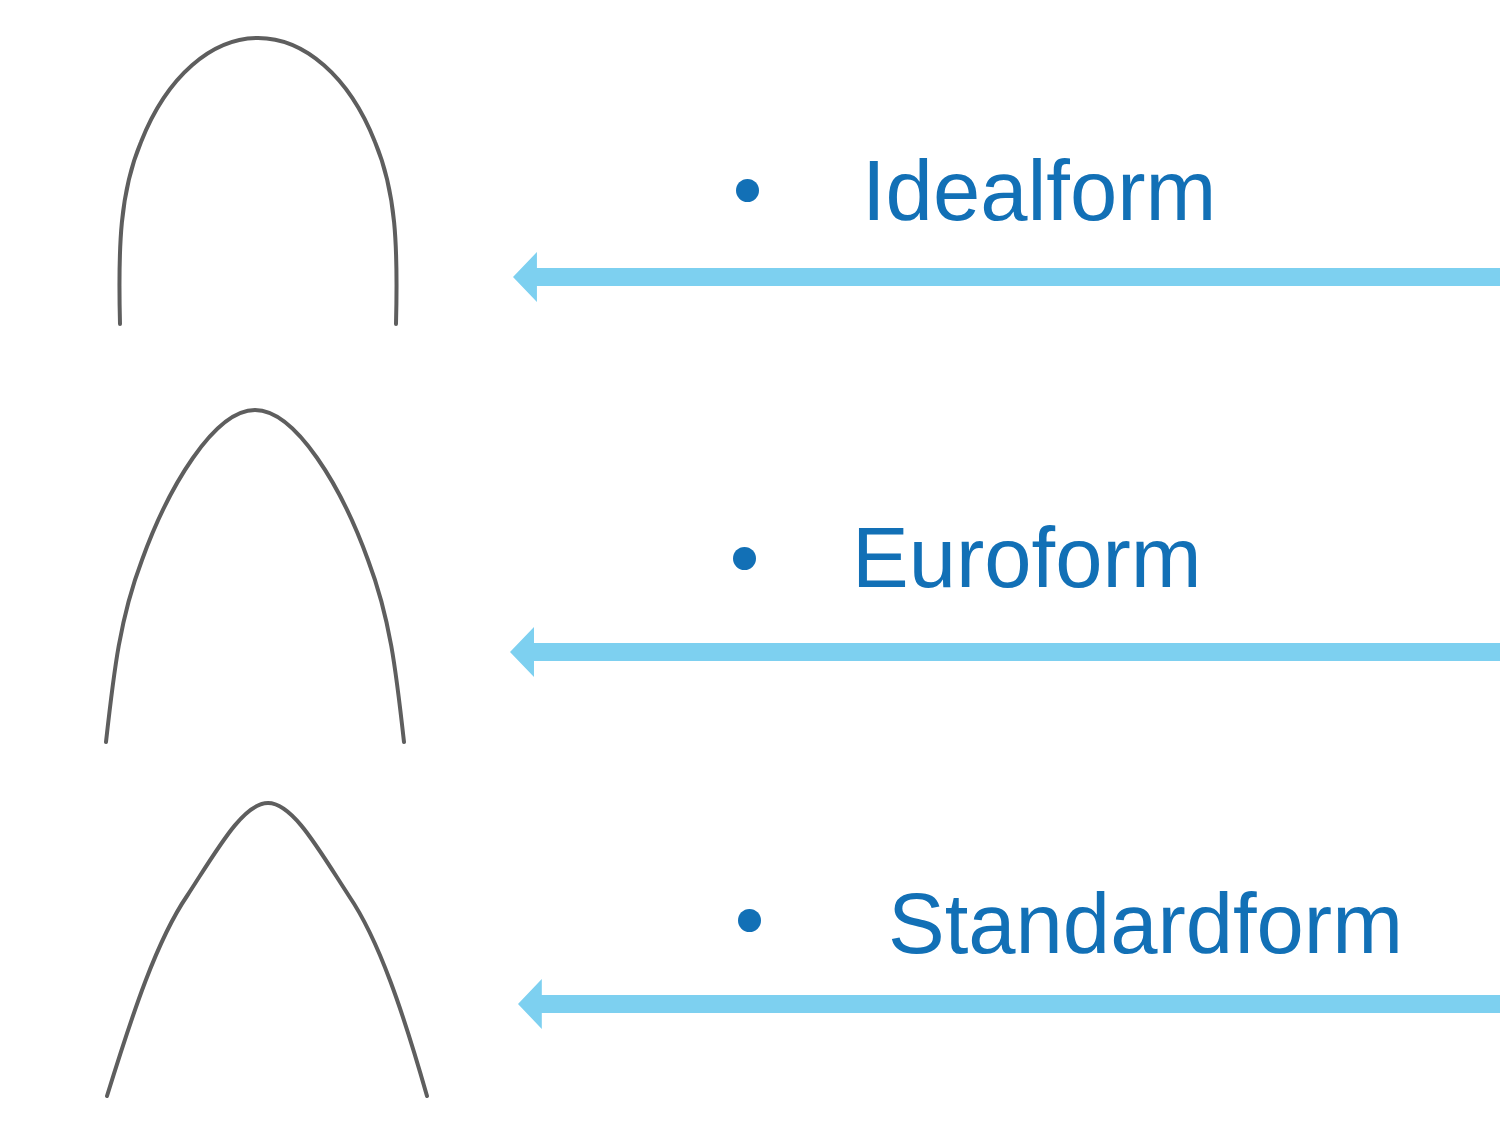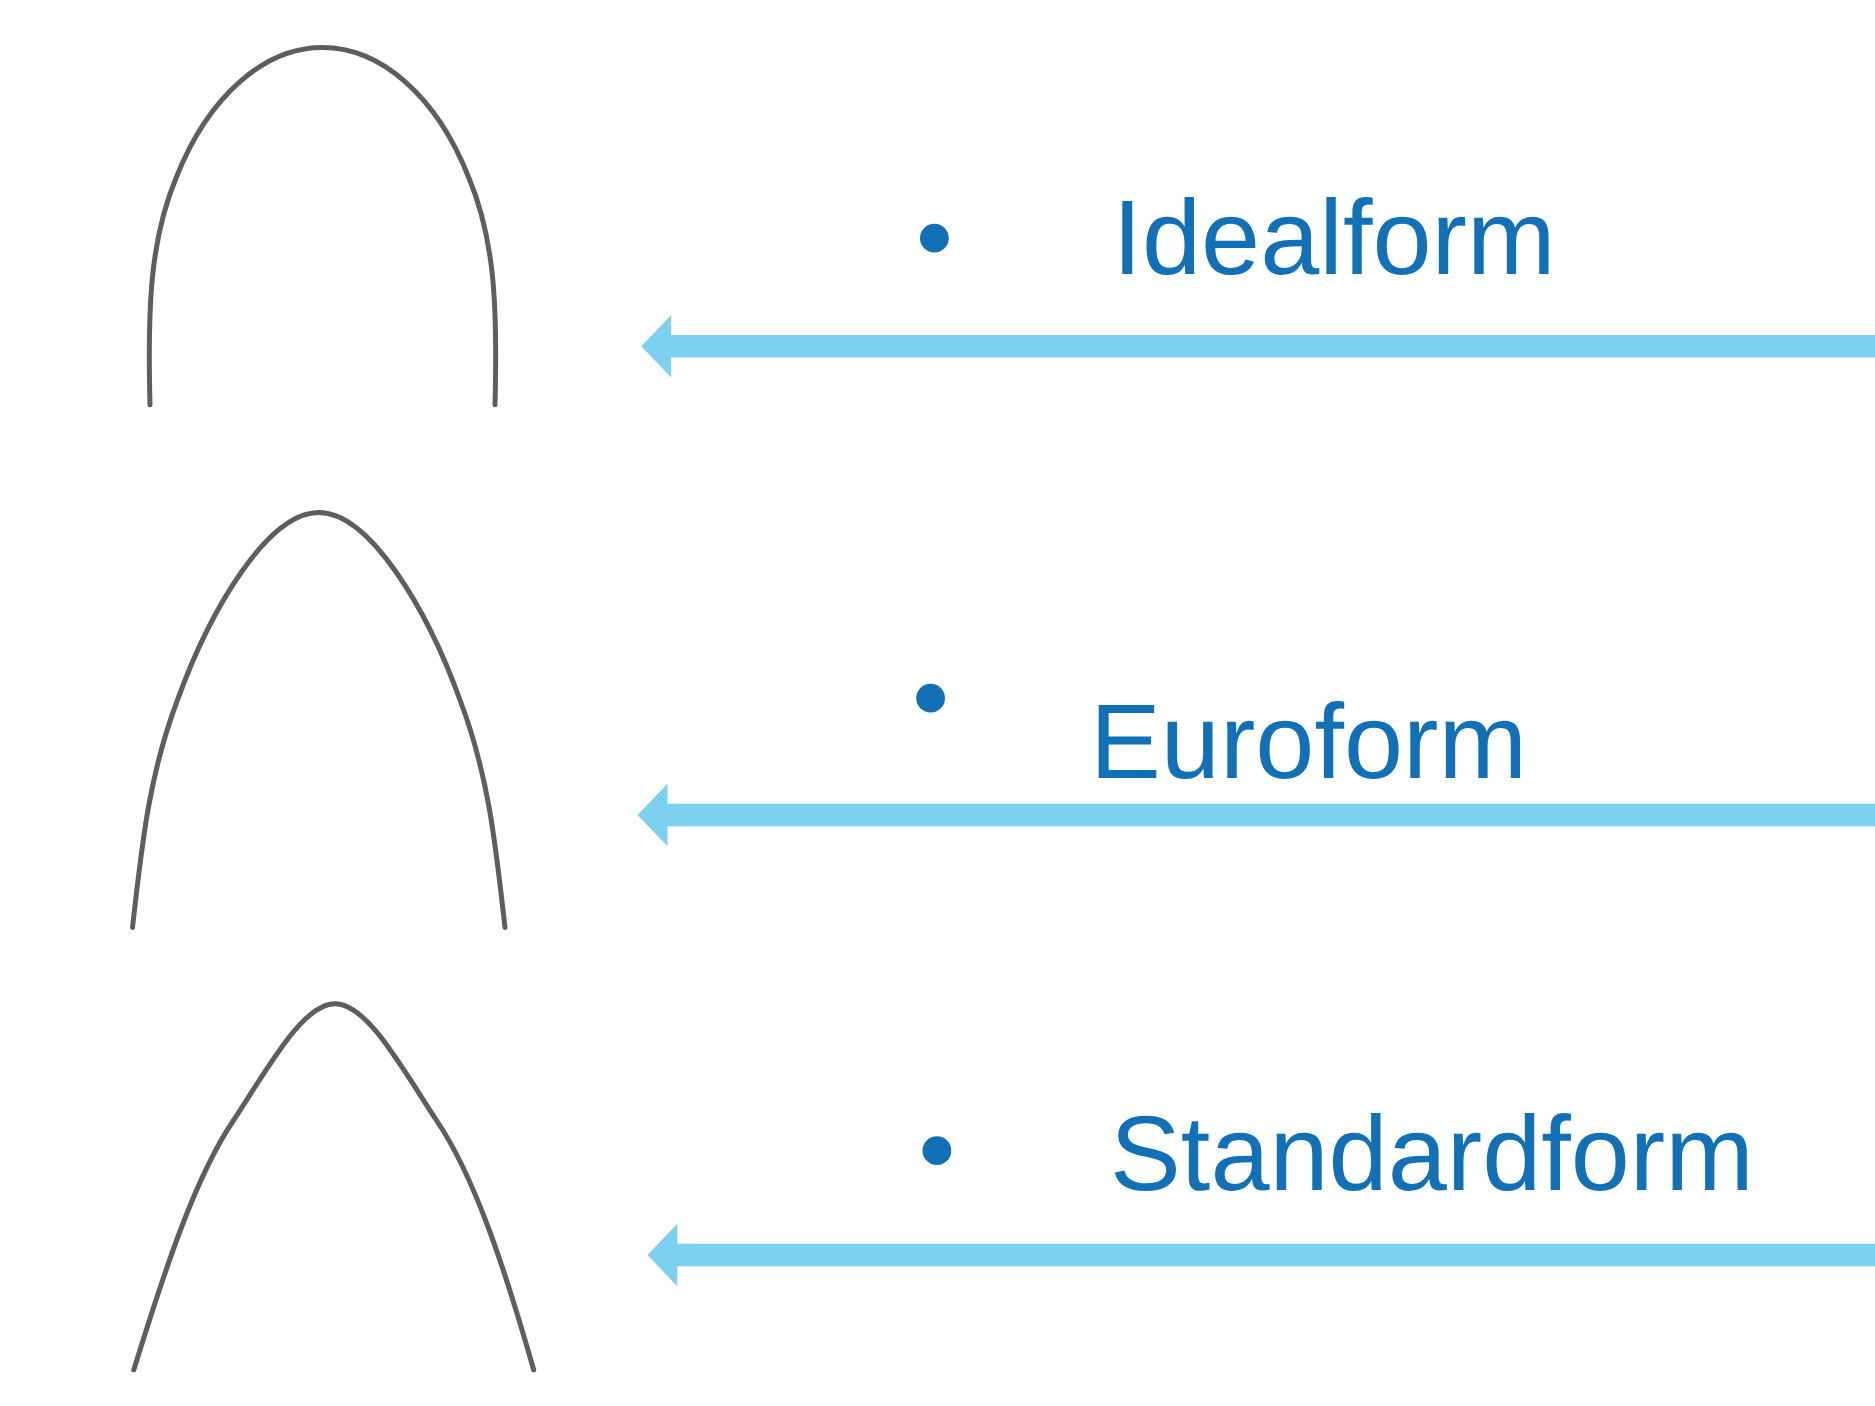--- a/index.html
+++ b/index.html
@@ -46,32 +46,32 @@
 </head>
 <body>
 
 <div class="slide">
 
   <section>
     <svg class="wire" style="left:116px; top:34px;" width="285" height="292" viewBox="0 0 285 292" aria-hidden="true">
       <path d="M4,290 C2,212 4,158 25,108 C51,42 96,4 142,4 C188,4 233,42 259,108 C280,158 282,212 280,290"></path>
     </svg>
     <span class="bullet" style="left:736px; top:179px;"></span>
-    <span class="item-label" style="left:890px; top:148px;">Idealform</span>
+    <span class="item-label" style="left:862px; top:148px;">Idealform</span>
     <svg class="arrow" style="left:513px; top:252px;" width="987" height="50" viewBox="0 0 990 50" preserveAspectRatio="none" aria-hidden="true">
       <polygon points="0,25 24,0 24,16 990,16 990,34 24,34 24,50"></polygon>
     </svg>
   </section>
 
   <section>
     <svg class="wire" style="left:103px; top:406px;" width="304" height="338" viewBox="0 0 304 338" aria-hidden="true">
       <path d="M3,336 C11,264 17,212 39,154 C65,82 111,4 152,4 C193,4 239,82 265,154 C287,212 293,264 301,336"></path>
     </svg>
     <span class="bullet" style="left:733px; top:547px;"></span>
-    <span class="item-label" style="left:872px; top:515px;margin-top:36px;">Euroform</span>
+    <span class="item-label" style="left:852px; top:515px;">Euroform</span>
     <svg class="arrow" style="left:510px; top:627px;" width="990" height="50" viewBox="0 0 990 50" preserveAspectRatio="none" aria-hidden="true">
       <polygon points="0,25 24,0 24,16 990,16 990,34 24,34 24,50"></polygon>
     </svg>
   </section>
 
   <section>
     <svg class="wire" style="left:104px; top:798px;" width="326" height="300" viewBox="0 0 326 300" aria-hidden="true">
       <path d="M3,298 C29,214 53,142 83,98 C113,52 139,5 164,5 C189,5 215,52 245,98 C275,142 299,214 323,298"></path>
     </svg>
     <span class="bullet" style="left:738px; top:909px;"></span>

